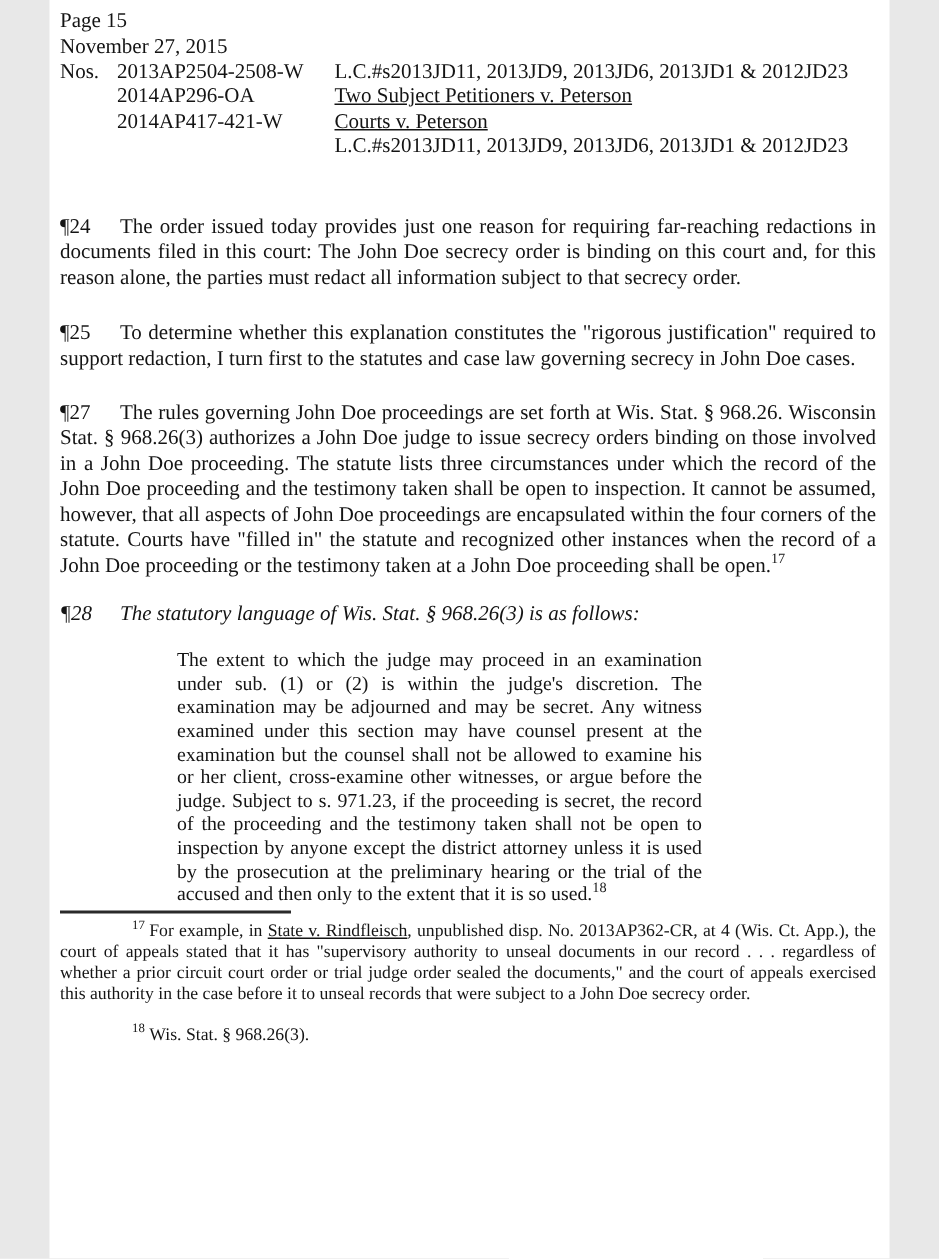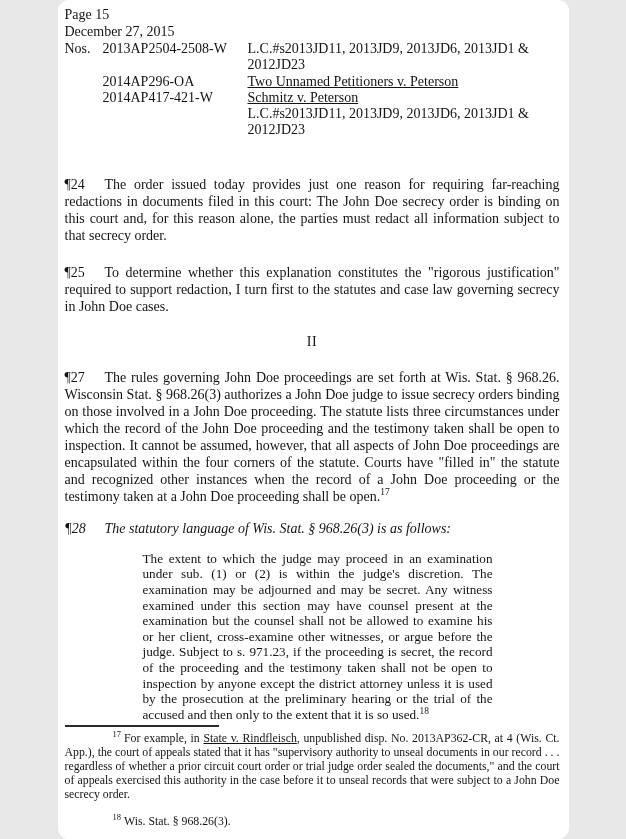--- a/index.html
+++ b/index.html
@@ -1,27 +1,26 @@
 <!DOCTYPE html>
 <html><head>
 <meta charset="utf-8">
 <style>
   html,body{margin:0;padding:0;background:#e8e8e8;}
   .page{
     position:relative;
-    width:511px;height:839px;
+    width:560px;height:839px;
     margin:0 auto;
     background:#ffffff;
     color:#141414;
     font-family:"Liberation Serif","DejaVu Serif",serif;
     font-size:14px;
     box-sizing:border-box;
     padding:6px 9px 0 7px;
     overflow:hidden;
-    border-radius:11px;
   }
   .hdr-line{line-height:17px;white-space:nowrap;}
   .cases{margin-top:1px;}
   .case-row{display:grid;grid-template-columns:38px 145px auto;line-height:16.3px;}
   .case-cell{white-space:nowrap;}
   .case-name{text-decoration:underline;}
   p.body{margin:0;text-align:justify;line-height:17px;}
   .pnum{display:inline-block;width:40px;}
   #p24{margin-top:37px;}
   #p25{margin-top:20px;}
@@ -53,52 +52,51 @@
   #fn18{margin-top:13px;text-align:left;}
   .footnote .sup{font-size:8.5px;margin-right:3px;}
   .case-underline{text-decoration:underline;}
 </style>
 </head>
 <body>
 
 <div class="page">
 
   <div class="hdr-line">Page 15</div>
-  <div class="hdr-line">December 27, 2015</div>
+  <div class="hdr-line">November 27, 2015</div>
 
   <div class="cases">
     <div class="case-row">
       <div class="case-cell">Nos.</div>
       <div class="case-cell">2013AP2504-2508-W</div>
       <div>
         <div>L.C.#s2013JD11, 2013JD9, 2013JD6, 2013JD1 &amp; 2012JD23</div>
       </div>
     </div>
     <div class="case-row">
       <div class="case-cell"></div>
       <div class="case-cell">2014AP296-OA</div>
       <div>
-        <div class="case-name">Two Unnamed Petitioners v. Peterson</div>
+        <div class="case-name">Two Subject Petitioners v. Peterson</div>
       </div>
     </div>
     <div class="case-row">
       <div class="case-cell"></div>
       <div class="case-cell">2014AP417-421-W</div>
       <div>
-        <div class="case-name">Schmitz v. Peterson</div>
+        <div class="case-name">Courts v. Peterson</div>
         <div>L.C.#s2013JD11, 2013JD9, 2013JD6, 2013JD1 &amp; 2012JD23</div>
       </div>
     </div>
   </div>
 
   <p class="body" id="p24"><span class="pnum">¶24</span><span>The order issued today provides just one reason for requiring far-reaching redactions in documents filed in this court: The John Doe secrecy order is binding on this court and, for this reason alone, the parties must redact all information subject to that secrecy order.</span></p>
 
   <p class="body" id="p25"><span class="pnum">¶25</span><span>To determine whether this explanation constitutes the "rigorous justification" required to support redaction, I turn first to the statutes and case law governing secrecy in John Doe cases.</span></p>
 
-  <p class="section-heading">II</p>
 
 
   <p class="body" id="p27"><span class="pnum">¶27</span><span>The rules governing John Doe proceedings are set forth at Wis. Stat. § 968.26. Wisconsin Stat. § 968.26(3) authorizes a John Doe judge to issue secrecy orders binding on those involved in a John Doe proceeding.  The statute lists three circumstances under which the record of the John Doe proceeding and the testimony taken shall be open to inspection.  It cannot be assumed, however, that all aspects of John Doe proceedings are encapsulated within the four corners of the statute.  Courts have "filled in" the statute and recognized other instances when the record of a John Doe proceeding or the testimony taken at a John Doe proceeding shall be open.</span><sup class="sup">17</sup></p>
 
   <p class="body" id="p28"><span class="pnum">¶28</span><span>The statutory language of Wis. Stat. § 968.26(3) is as follows:</span></p>
 
   <div class="quote"><span>The extent to which the judge may proceed in an examination under sub. (1) or (2) is within the judge's discretion. The examination may be adjourned and may be secret. Any witness examined under this section may have counsel present at the examination but the counsel shall not be allowed to examine his or her client, cross-examine other witnesses, or argue before the judge. Subject to s. 971.23, if the proceeding is secret, the record of the proceeding and the testimony taken shall not be open to inspection by anyone except the district attorney unless it is used by the prosecution at the preliminary hearing or the trial of the accused and then only to the extent that it is so used.</span><sup class="sup">18</sup></div>
 
   <hr class="fn-sep">
 

